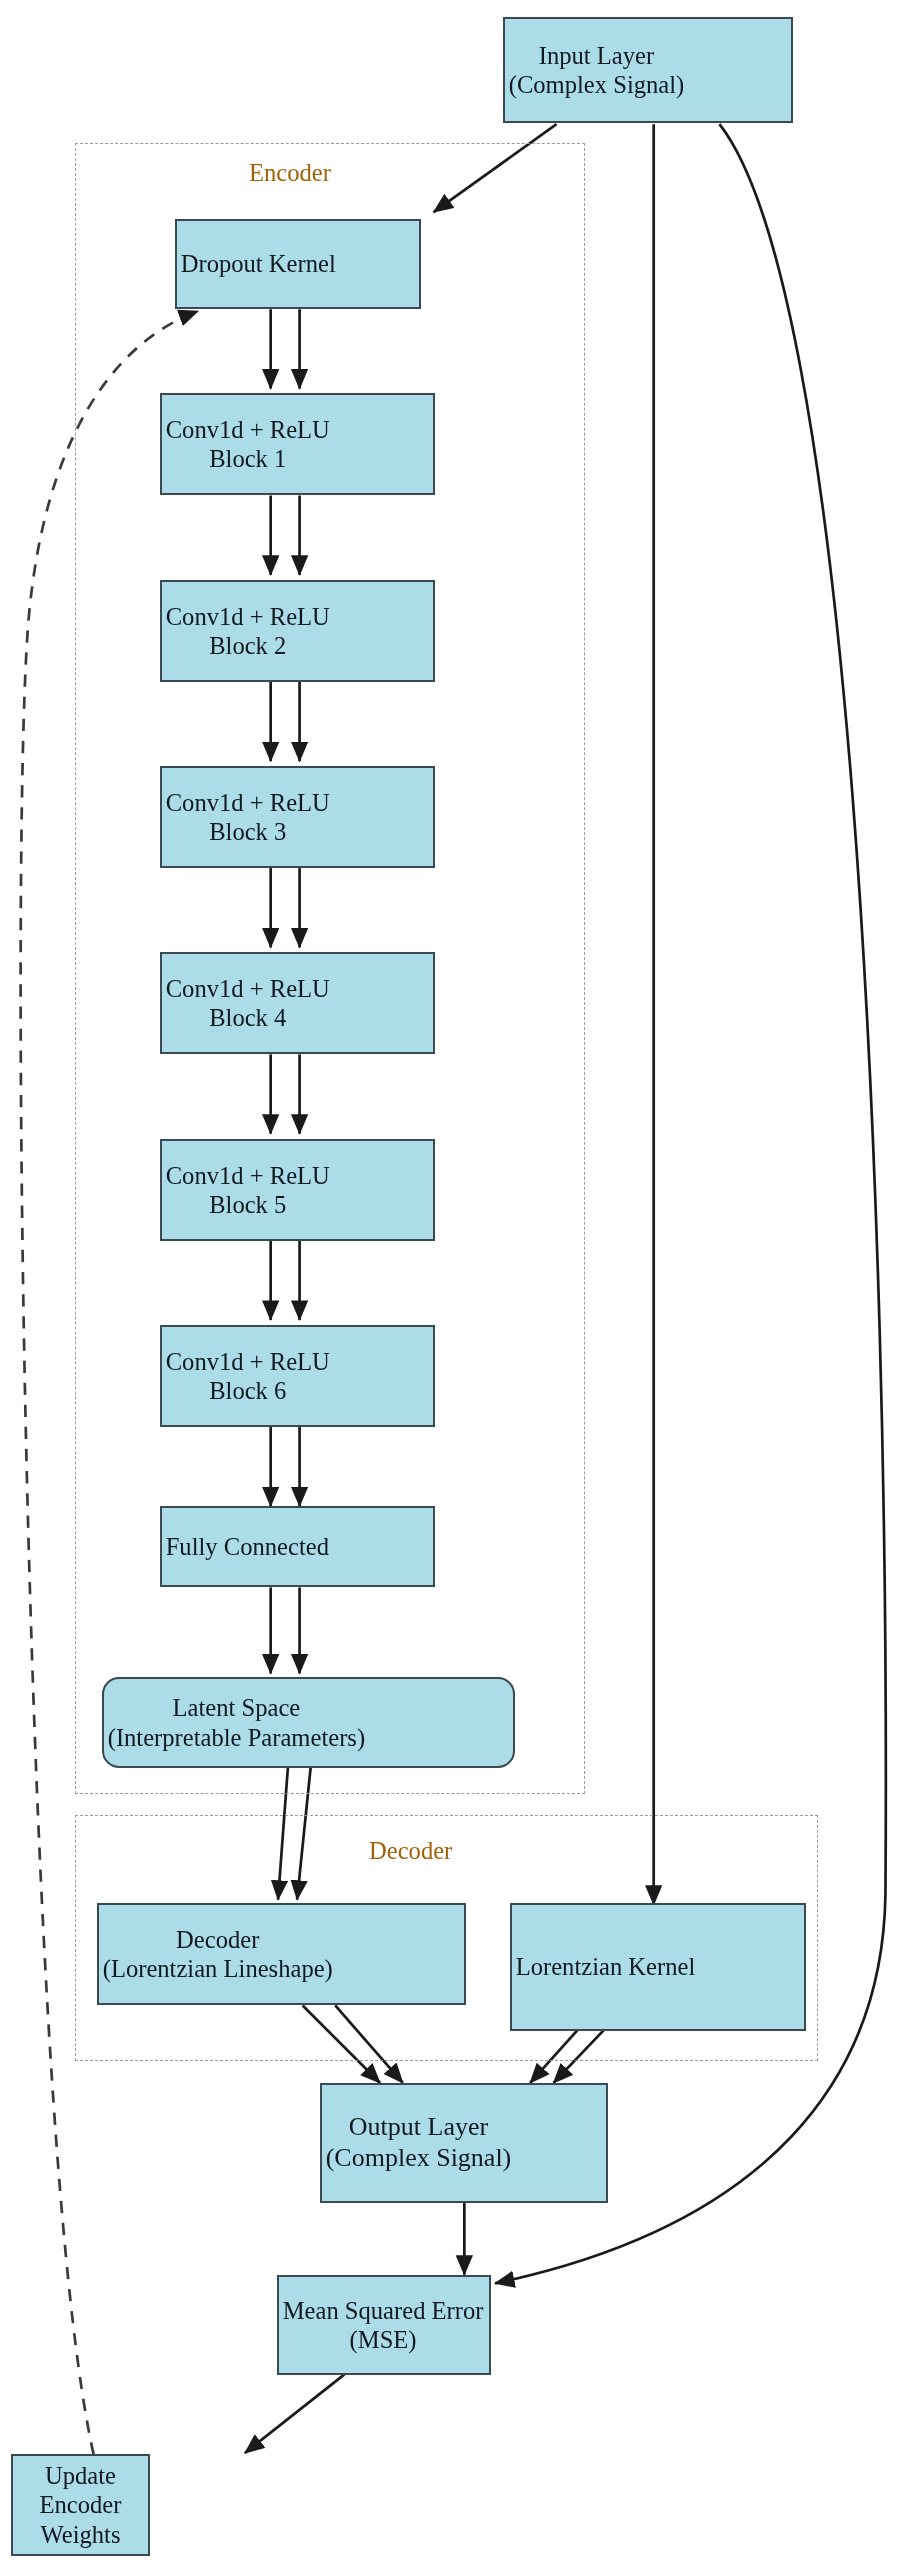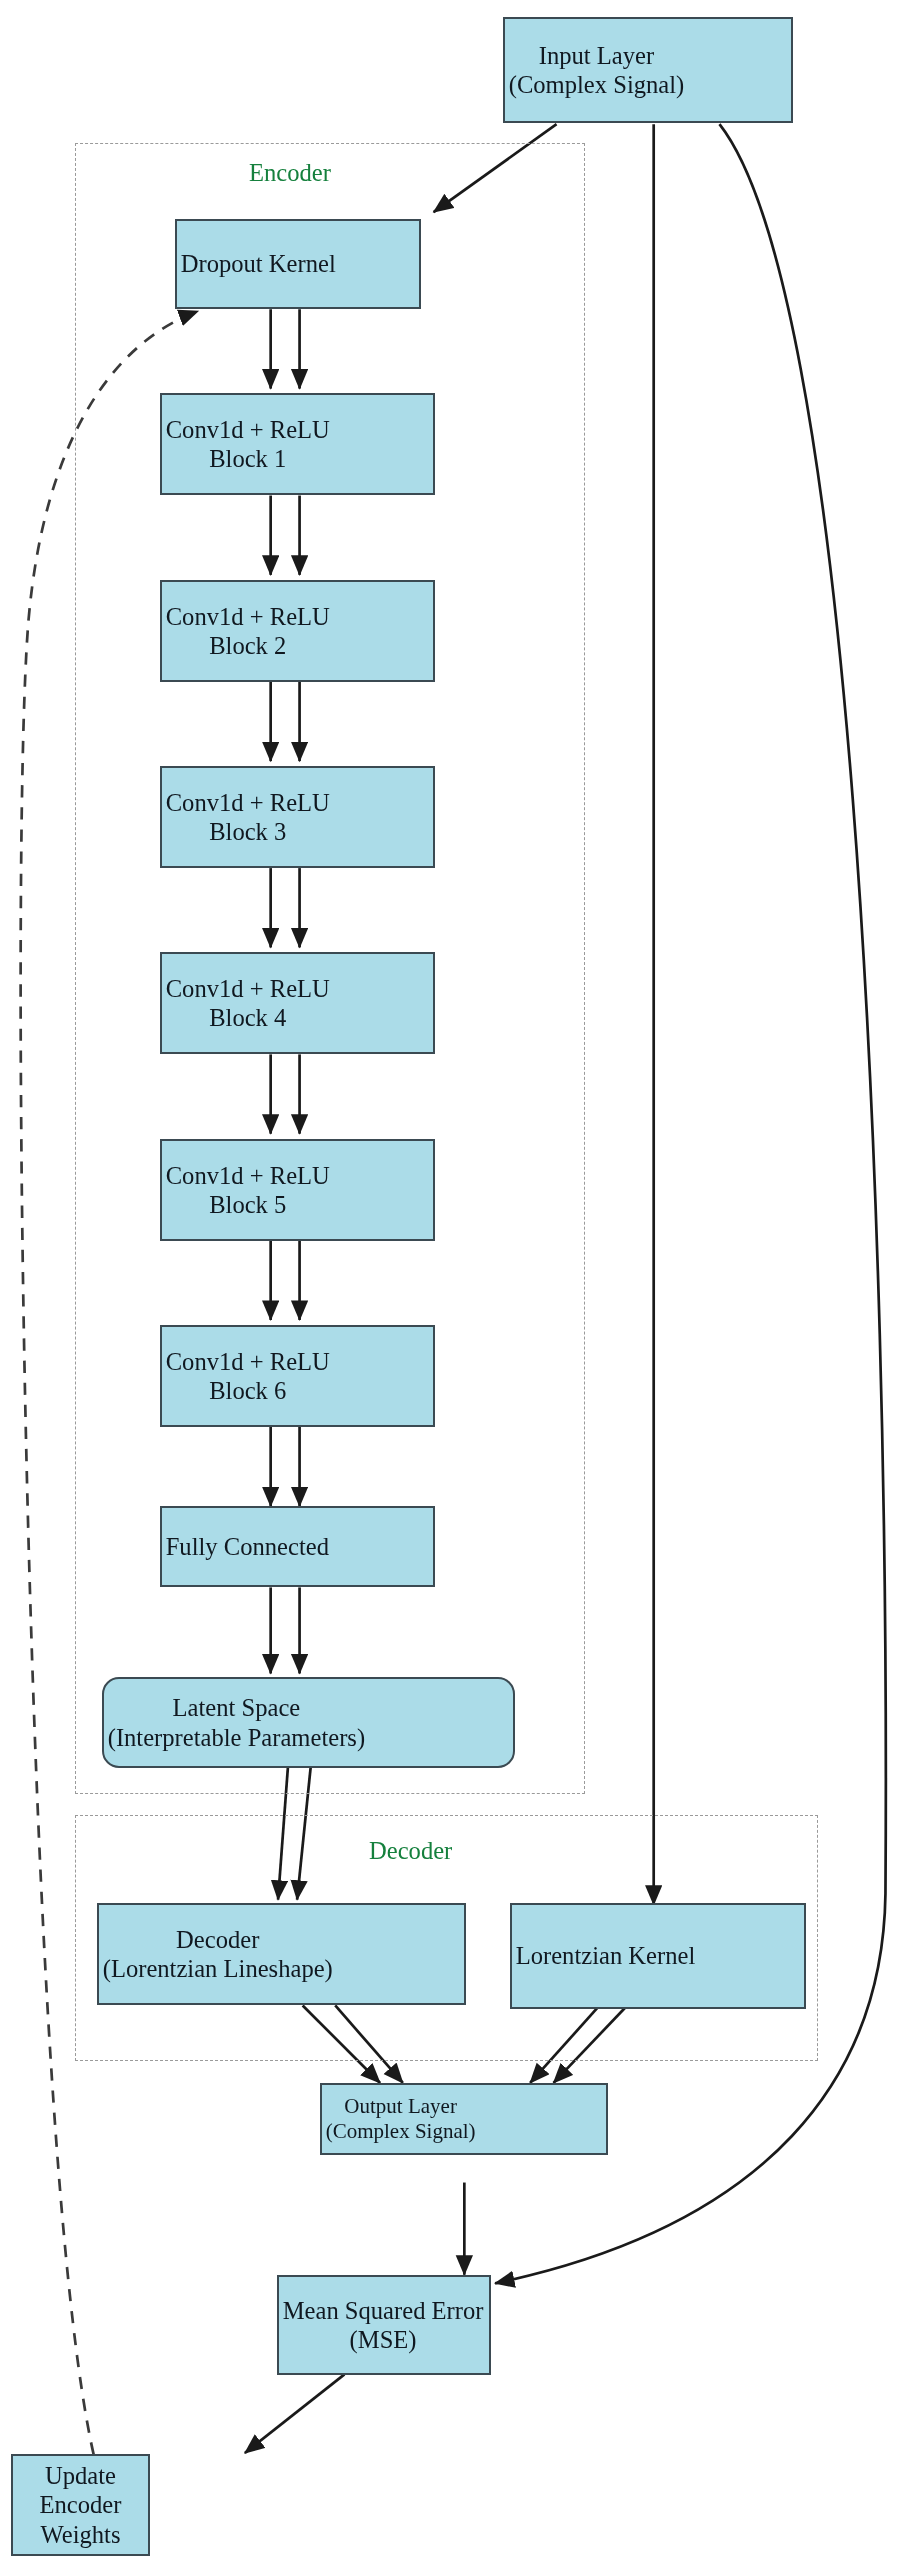--- a/index.html
+++ b/index.html
@@ -26,21 +26,21 @@
   .cluster{
     position:absolute;
     box-sizing:border-box;
     border:1.8px dashed #9a9a9a;
     background:transparent;
     z-index:1;
   }
   .cluster-label{
     position:absolute;
     font-family:"Liberation Serif","DejaVu Serif",serif;
-    color:#15803d;
+    color:#a16207;
     z-index:2;
     white-space:nowrap;
     text-align:center;
   }
 </style>
 </head>
 <body>
 
 <div id="canvas">
 
@@ -155,25 +155,25 @@
   <div class="node" style="left:102px; top:1677px; width:413px; height:91px; font-size:24.6px;border-radius:17px;">
     <span class="lbl">Latent Space
 (Interpretable Parameters)</span>
   </div>
 
   <div class="node" style="left:97px; top:1903px; width:369px; height:102px; font-size:24.6px;">
     <span class="lbl">Decoder
 (Lorentzian Lineshape)</span>
   </div>
 
-  <div class="node" style="left:510px; top:1903px; width:296px; height:106px; font-size:24.6px;">
+  <div class="node" style="left:510px; top:1903px; width:296px; height:128px; font-size:24.6px;">
     <span class="lbl">Lorentzian Kernel</span>
   </div>
 
-  <div class="node" style="left:320px; top:2083px; width:288px; height:72px; font-size:21px;">
+  <div class="node" style="left:320px; top:2083px; width:288px; height:120px; font-size:26px;">
     <span class="lbl">Output Layer
 (Complex Signal)</span>
   </div>
 
   <div class="node" style="left:261px; top:2275px; width:214px; height:100px; font-size:24.6px;margin-left:16px;">
     <span class="lbl">Mean Squared Error
 (MSE)</span>
   </div>
 
   <div class="node" style="left:11px; top:2454px; width:139px; height:102px; font-size:24.6px;">

